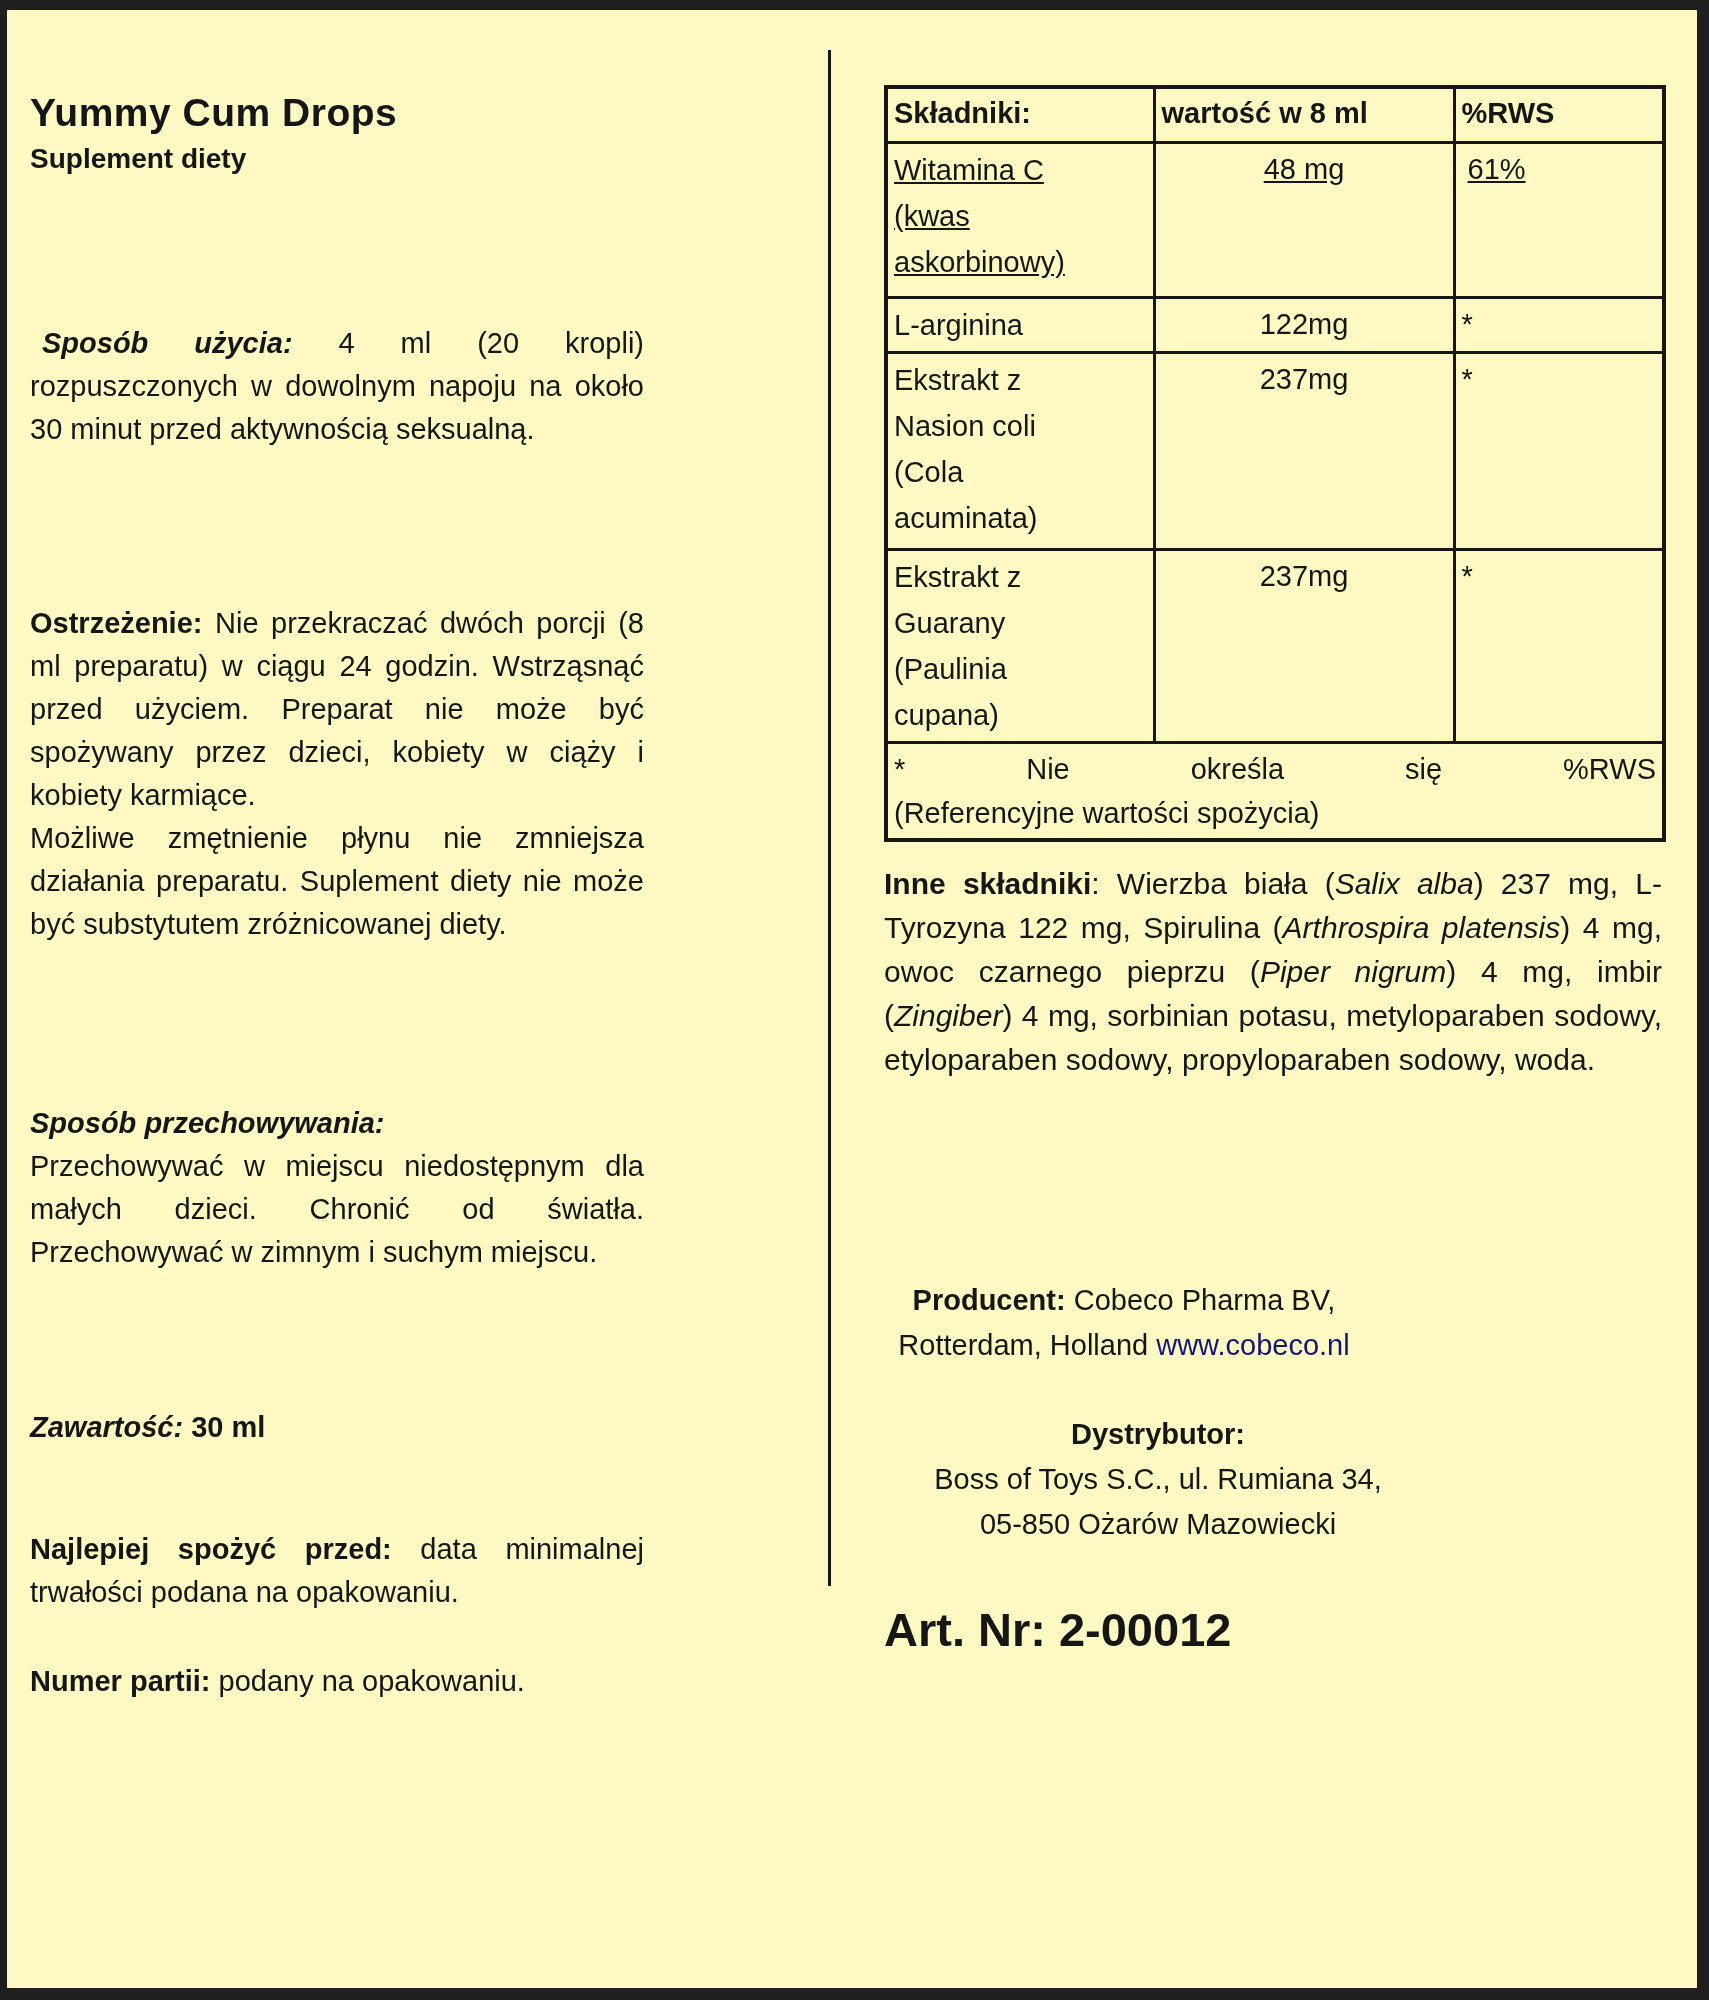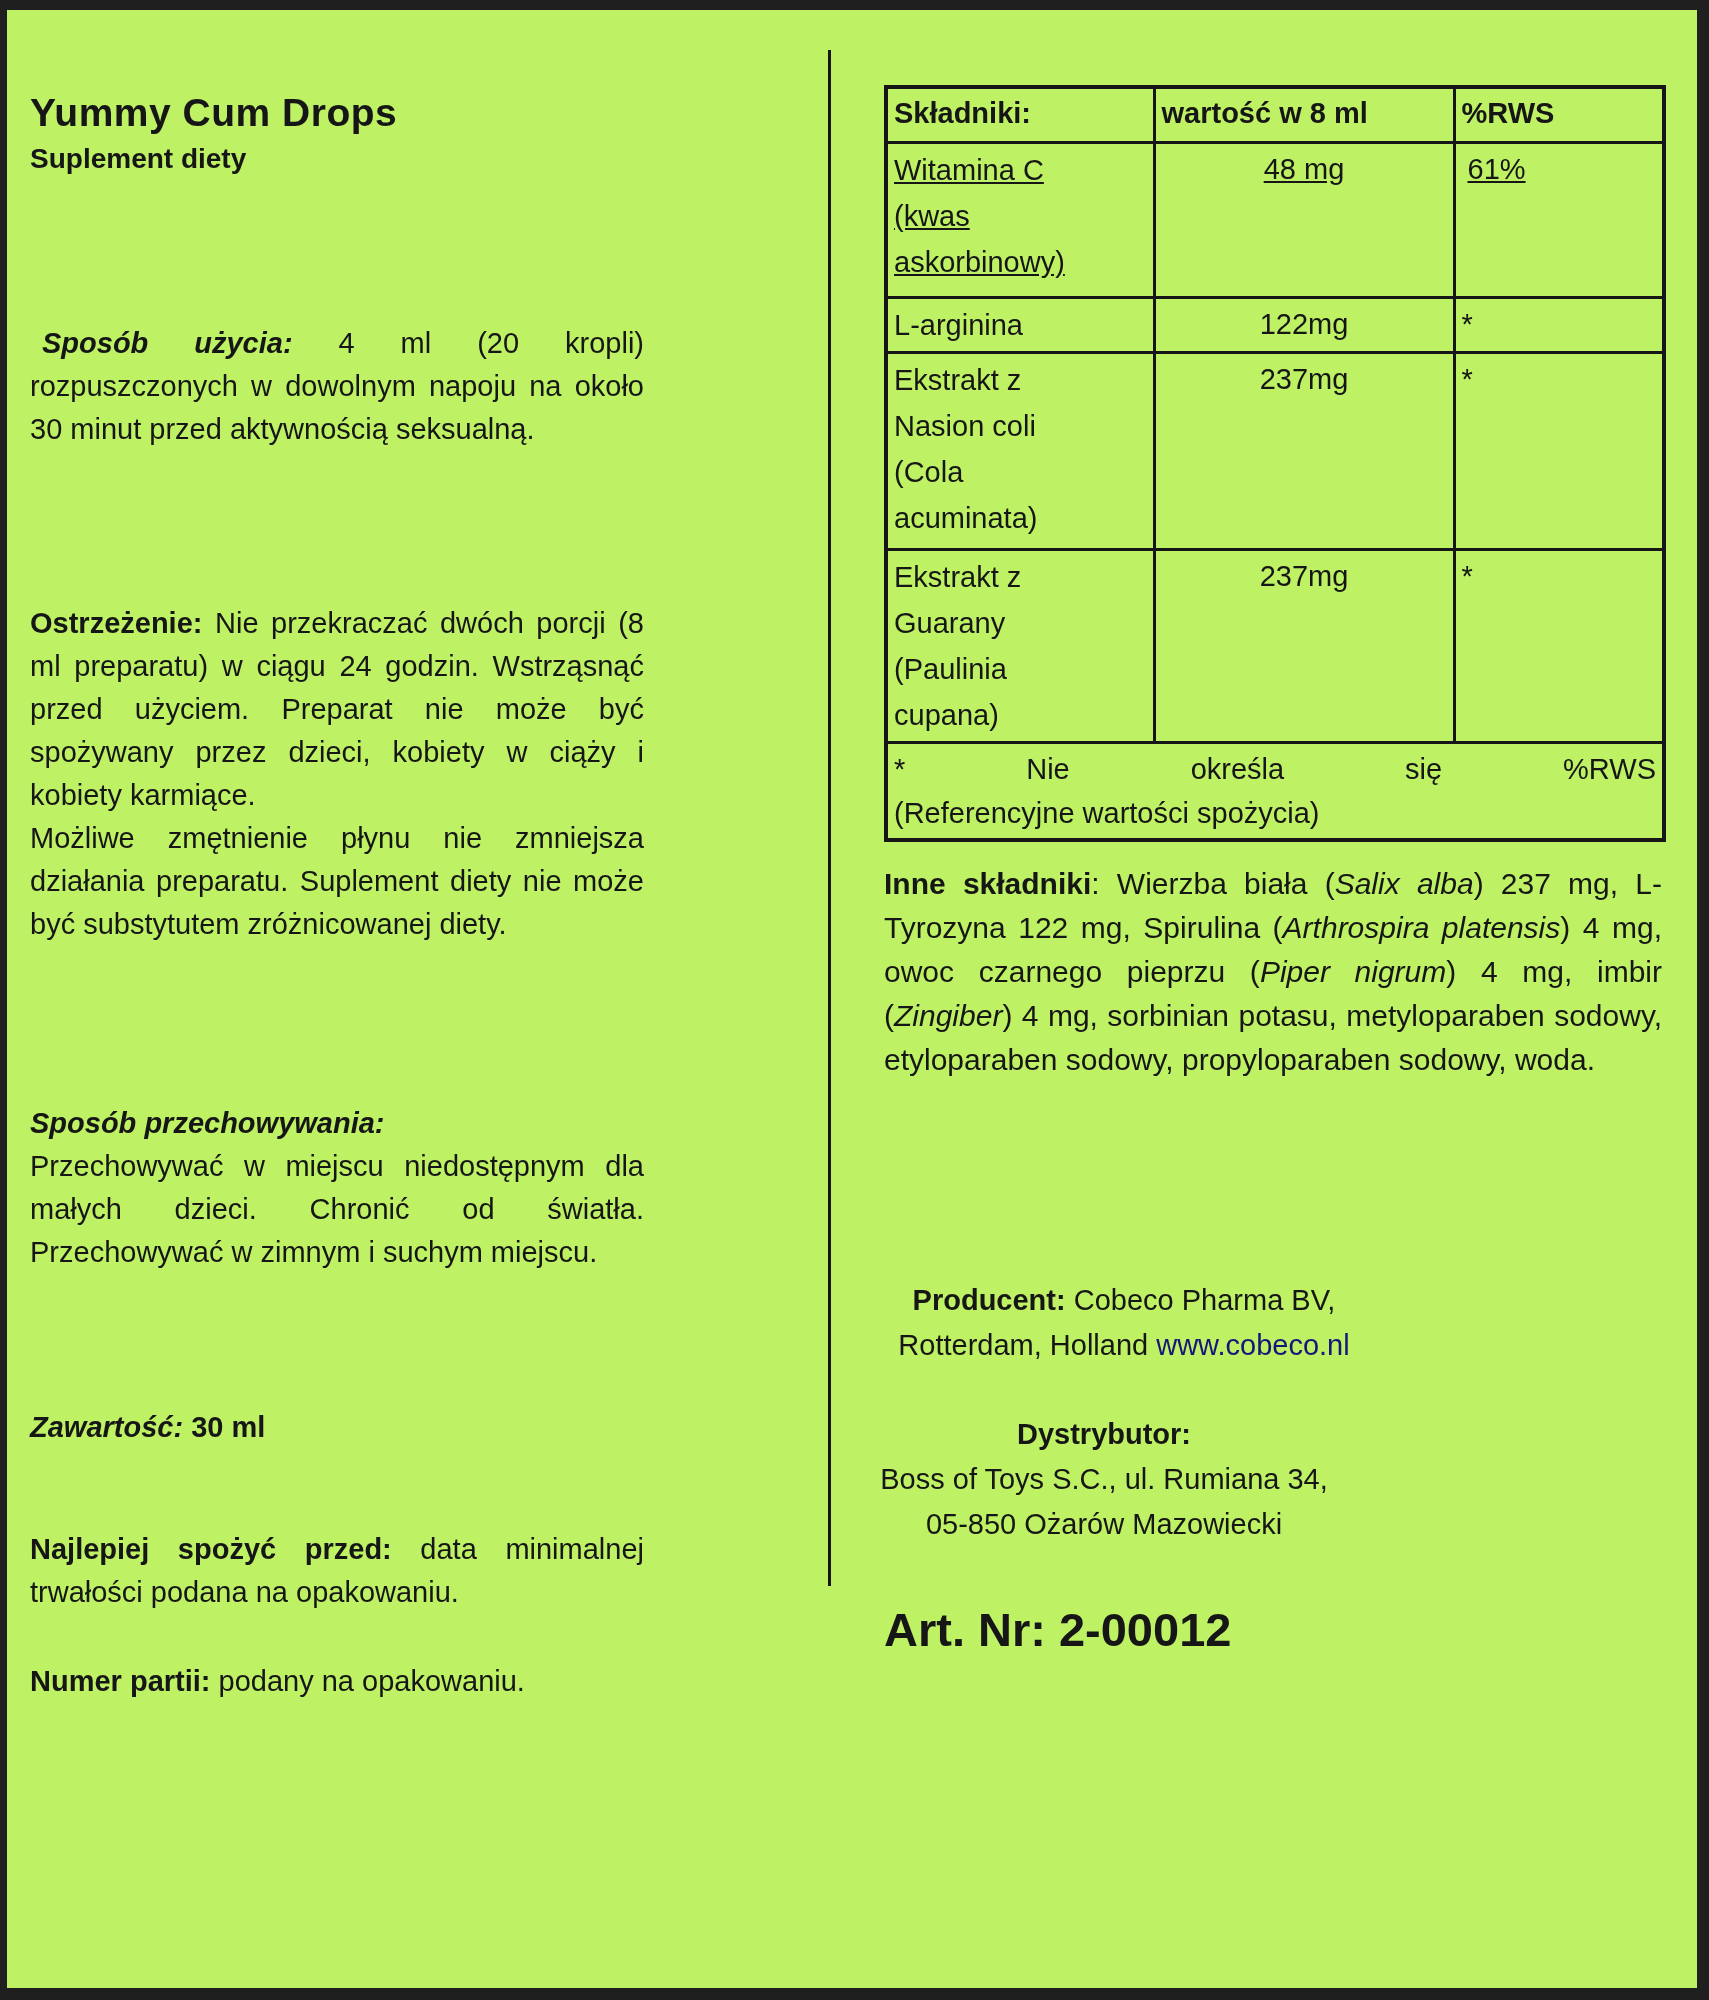--- a/index.html
+++ b/index.html
@@ -1,19 +1,19 @@
 <!DOCTYPE html>
 <html><head>
 <meta charset="utf-8">
 <style>
   html,body { margin:0; padding:0; background:#e8e8e8; }
   .page {
     position:relative;
     width:1709px; height:2000px;
-    background:#bef264;
+    background:#fef9c3;
     font-family:"Liberation Sans", sans-serif;
     color:#161616;
     overflow:hidden;
   }
   
   .frame-top    { position:absolute; left:0; top:0; width:100%; height:10px; background:#1f1f1f; }
   .frame-bottom { position:absolute; left:0; bottom:0; width:100%; height:12px; background:#1f1f1f; }
   .frame-left   { position:absolute; left:0; top:0; width:7px; height:100%; background:#1f1f1f; }
   .frame-right  { position:absolute; right:0; top:0; width:12px; height:100%; background:#1f1f1f; }
   .divider      { position:absolute; left:828px; top:50px; width:3px; height:1536px; background:#161616; }
@@ -49,21 +49,21 @@
   tbody tr:nth-child(4) td { height:178px; }
   td.fn-cell { height:86px; padding:4px 8px; }
   .fn1 { text-align:justify; text-align-last:justify; line-height:44px; }
   .fn2 { text-align:left; line-height:44px; }
 
   .other-ing { left:884px; top:862px; width:778px; font-size:30px; line-height:44px; text-align:justify; }
   .seg-bold   { font-weight:bold; }
   .seg-italic { font-style:italic; }
 
   .producer    { left:884px; top:1278px; width:480px; text-align:center; font-size:29px; line-height:45px; }
-  .distributor { left:854px; top:1412px; width:500px; text-align:center; font-size:29px; line-height:45px; }
+  .distributor { left:908px; top:1412px; width:500px; text-align:center; font-size:29px; line-height:45px; }
   .dist-heading { font-weight:bold; }
   a.site-link { color:#15157a; cursor:pointer; }
 
   .art-nr { left:884px; top:1602px; width:650px; text-align:left; font-size:47px; font-weight:bold; }
 </style>
 </head>
 <body>
 
 <div class="page">
 

